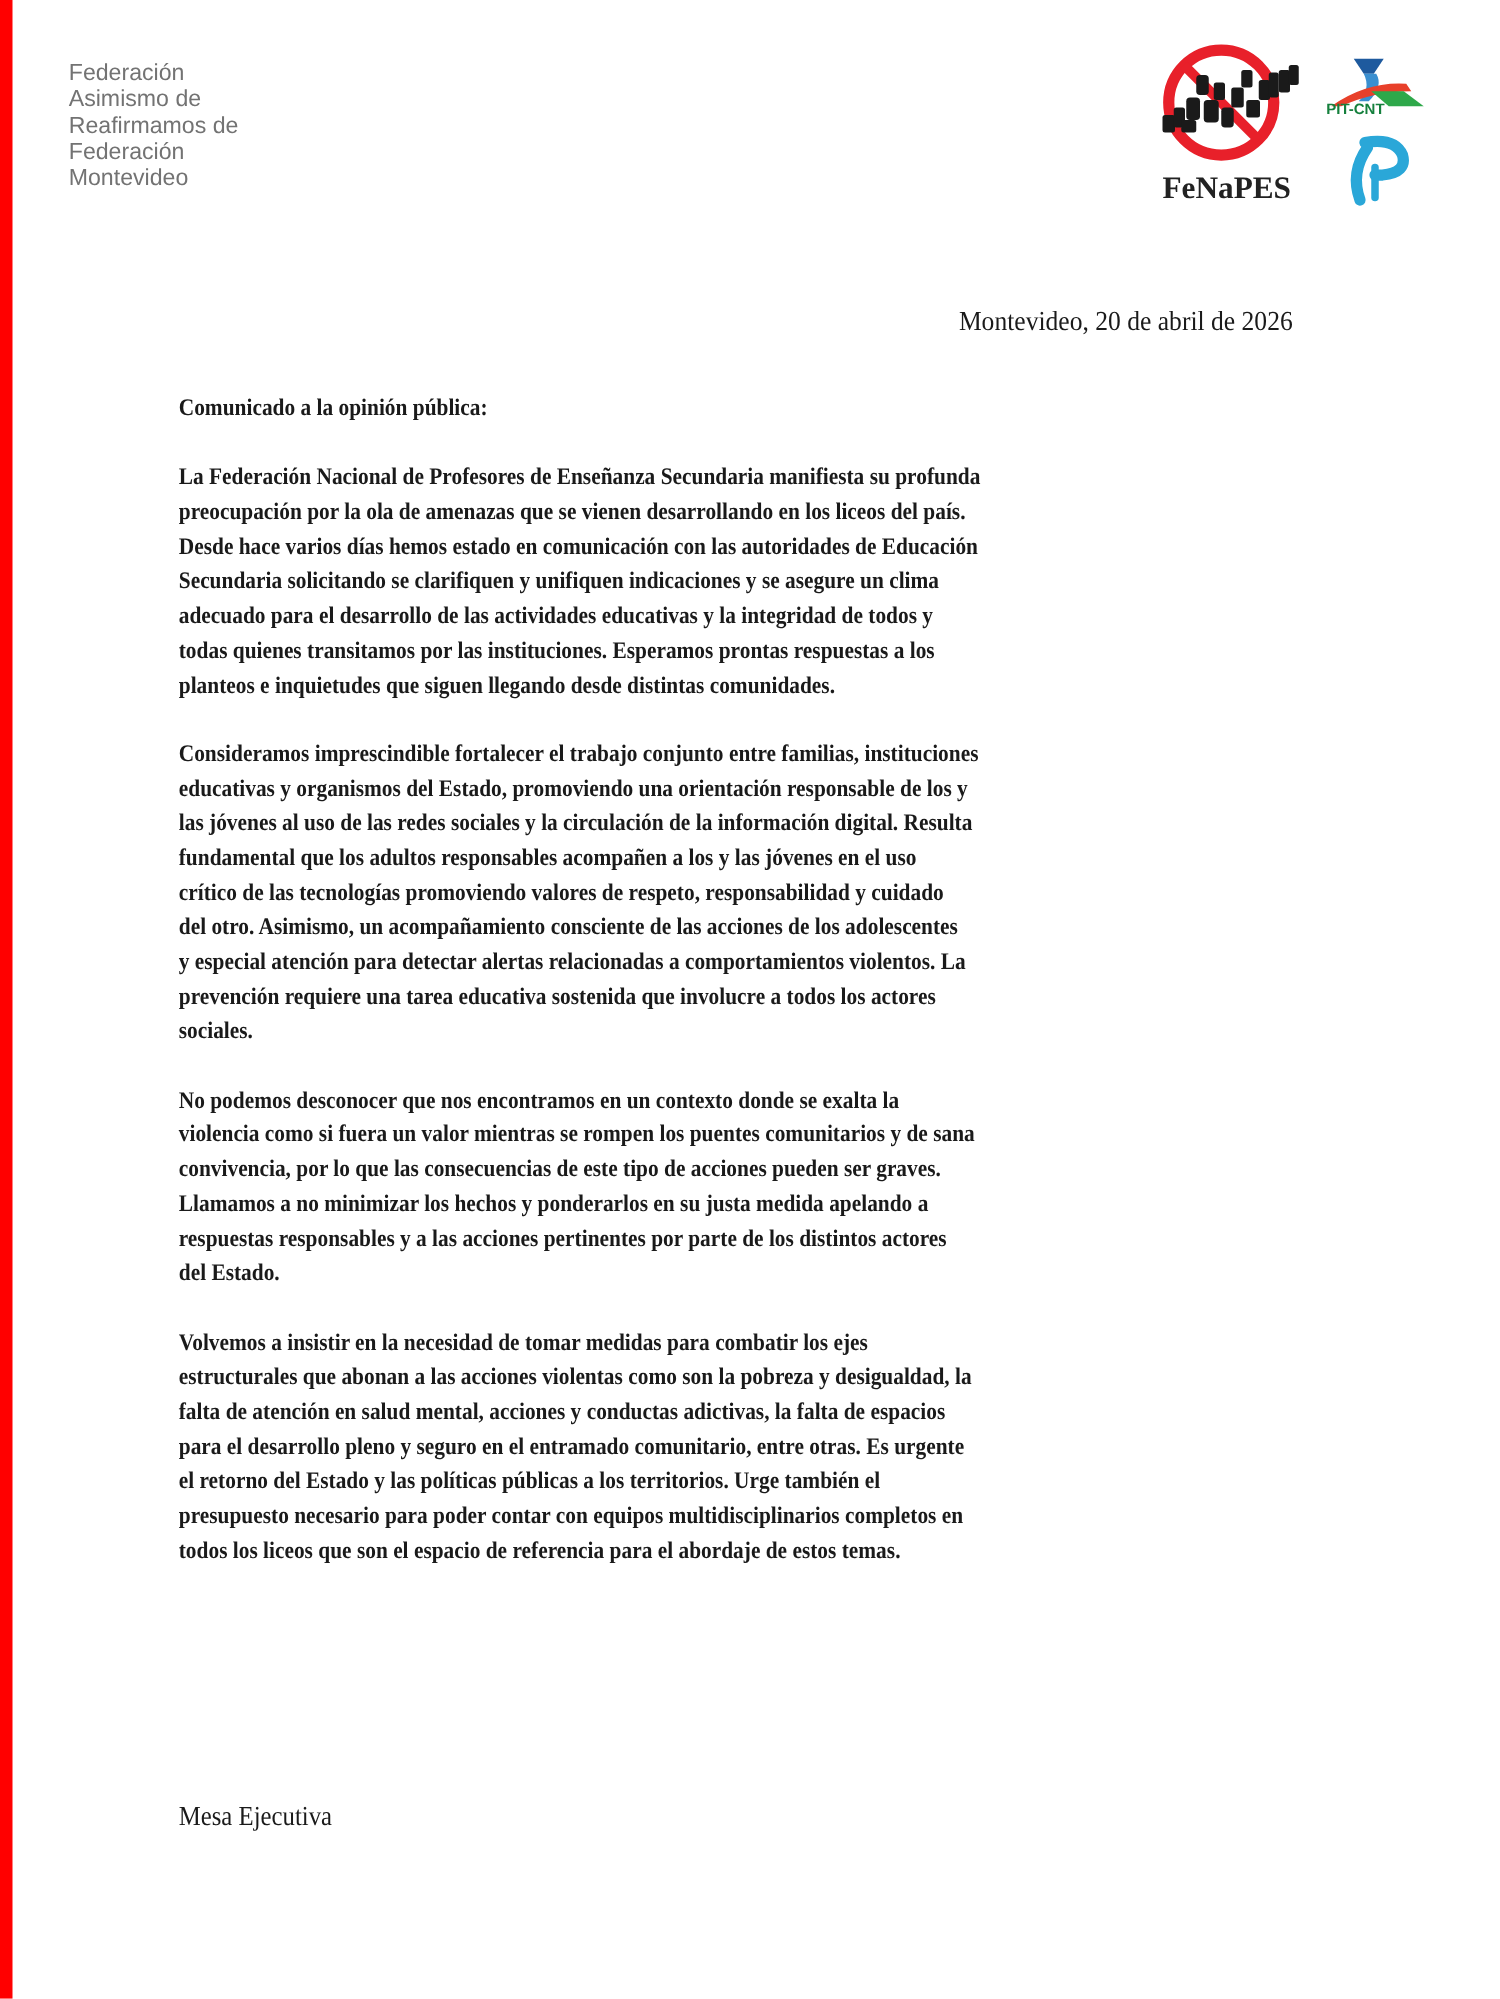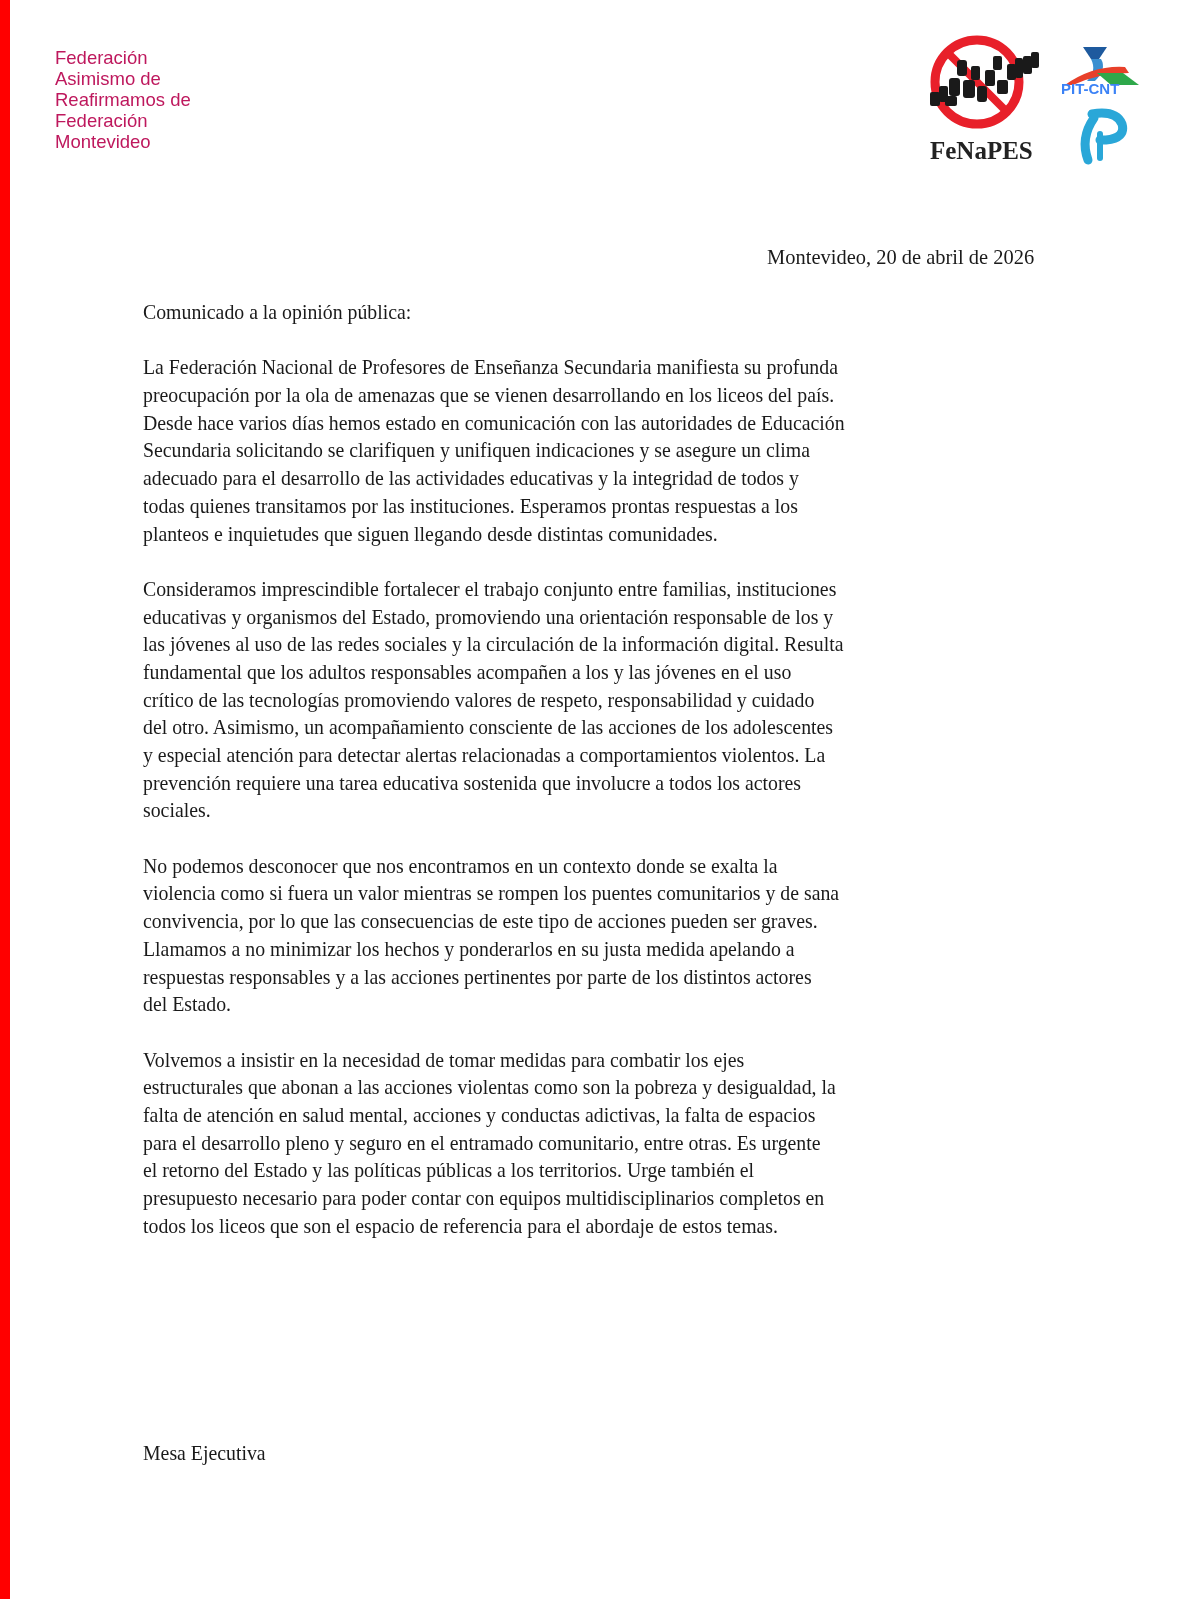--- a/index.html
+++ b/index.html
@@ -3,42 +3,42 @@
 <meta charset="utf-8">
 <style>
   html, body { margin: 0; padding: 0; }
   body {
     width: 1200px; height: 1599px; background: #ffffff; position: relative; overflow: hidden;
     font-family: "Liberation Serif", "DejaVu Serif", serif; color: #1a1a1a;
   }
   .red-bar { position: absolute; left: 0; top: 0; width: 10px; height: 1599px; background: #ff0000; }
   .fed-name {
     position: absolute; left: 55px; top: 47px; font-family: "Liberation Sans", "DejaVu Sans", sans-serif;
-    font-size: 18.5px; line-height: 21px; color: #be185d;
+    font-size: 18.5px; line-height: 21px; color: #737373;
   }
   .fed-name div { white-space: nowrap; }
   .logos { position: absolute; left: 925px; top: 30px; width: 220px; height: 140px; }
   .fenapes-logo { position: absolute; left: 0; top: 0; width: 130px; height: 140px; }
   .fenapes-text {
     position: absolute; left: 5px; top: 107px; font-family: Liberation Serif, serif;
     font-weight: bold; font-size: 25px; color: #222; white-space: nowrap;
   }
   .pitcnt-logo { position: absolute; left: 138px; top: 10px; width: 80px; height: 60px; }
   .pitcnt-text {
     position: absolute; left: 136px; top: 50px; font-family: "Liberation Sans", "DejaVu Sans", sans-serif;
-    font-weight: bold; font-size: 15px; color: #3b82f6; white-space: nowrap;
+    font-weight: bold; font-size: 12px; color: #15803d; white-space: nowrap;
   }
   .ip-logo { position: absolute; left: 145px; top: 78px; width: 60px; height: 58px; }
 
   .date {
     position: absolute; right: 166px; top: 243px; font-size: 22px; line-height: 28px; white-space: nowrap;
     font-family: "Liberation Serif", "DejaVu Serif", serif; transform: scaleX(0.93); transform-origin: right center;
   }
   .body-text {
-    position: absolute; left: 143px; top: 298px; width: 900px; font-size: 22px; line-height: 27.7px;
+    position: absolute; left: 143px; top: 313px; width: 900px; font-size: 19px; line-height: 27.7px; font-weight: bold;
   }
   .line { white-space: nowrap; transform: scaleX(0.9); transform-origin: left center; height: 27.7px; }
   .greeting { margin-bottom: 27.7px; }
   .para { margin-bottom: 27.7px; }
   .signature {
     position: absolute; left: 143px; top: 1439px; font-size: 22px; line-height: 28px; white-space: nowrap;
     transform: scaleX(0.9); transform-origin: left center;
   }
 </style>
 </head>

